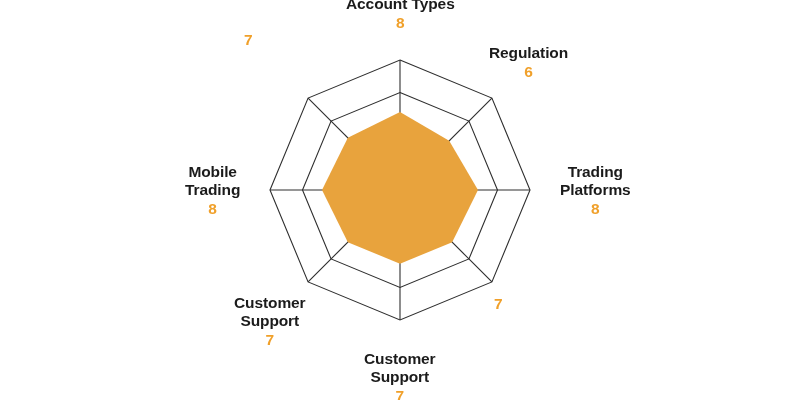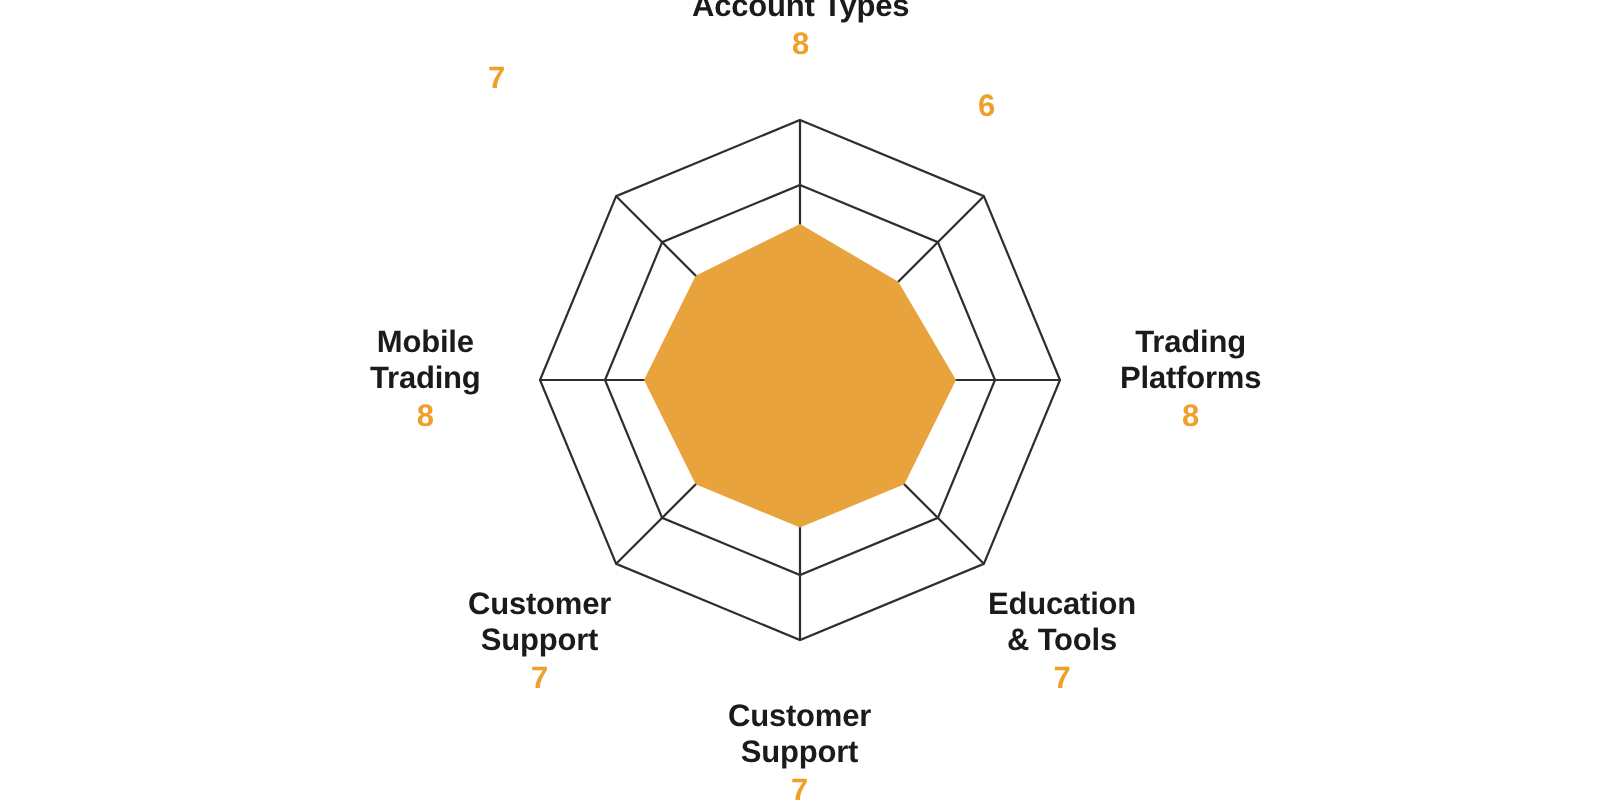--- a/index.html
+++ b/index.html
@@ -86,25 +86,24 @@
         <line x1="400" y1="190" x2="270.00" y2="190.00" class="spoke-line" stroke="#2e2e2e"></line>
         <line x1="400" y1="190" x2="308.08" y2="98.08" class="spoke-line" stroke="#2e2e2e"></line>
       </g>
     <g id="data-layer">
         <polygon points="400.00,112.00 449.18,140.82 478.00,190.00 452.17,242.17 400.00,263.77 347.83,242.17 322.00,190.00 347.83,137.83" class="data-area" fill="#e8a33d"></polygon>
       </g>
   </svg>
 
   <div id="labels-layer">
       <div class="axis-label-group" style="left: 346px; top: -5px;"><span class="axis-label-text">Account Types</span><span class="axis-value-text" style="color: rgb(240, 160, 42);">8</span></div>
-      <div class="axis-label-group" style="left: 489px; top: 44px;"><span class="axis-value-text" style="color: rgb(240, 160, 42);">6</span></div>
+      <div class="axis-label-group" style="left: 489px; top: 44px;"><span class="axis-label-text">Regulation</span><span class="axis-value-text" style="color: rgb(240, 160, 42);">6</span></div>
       <div class="axis-label-group" style="left: 560px; top: 163px;"><span class="axis-label-text">Trading
 Platforms</span><span class="axis-value-text" style="color: rgb(240, 160, 42);">8</span></div>
-      <div class="axis-label-group" style="left: 494px; top: 294px;"><span class="axis-label-text">Education
-&amp; Tools</span><span class="axis-value-text" style="color: rgb(240, 160, 42);">7</span></div>
+      <div class="axis-label-group" style="left: 494px; top: 294px;"><span class="axis-value-text" style="color: rgb(240, 160, 42);">7</span></div>
       <div class="axis-label-group" style="left: 364px; top: 350px;"><span class="axis-label-text">Customer
 Support</span><span class="axis-value-text" style="color: rgb(240, 160, 42);">7</span></div>
       <div class="axis-label-group" style="left: 234px; top: 294px;"><span class="axis-label-text">Customer
 Support</span><span class="axis-value-text" style="color: rgb(240, 160, 42);">7</span></div>
       <div class="axis-label-group" style="left: 185px; top: 163px; text-align: center;"><span class="axis-label-text">Mobile
 Trading</span><span class="axis-value-text" style="color: rgb(240, 160, 42);">8</span></div>
       <div class="axis-label-group" style="left: 244px; top: 30px;"><span class="axis-value-text" style="color: rgb(240, 160, 42);">7</span></div>
     </div>
 
 </div>

